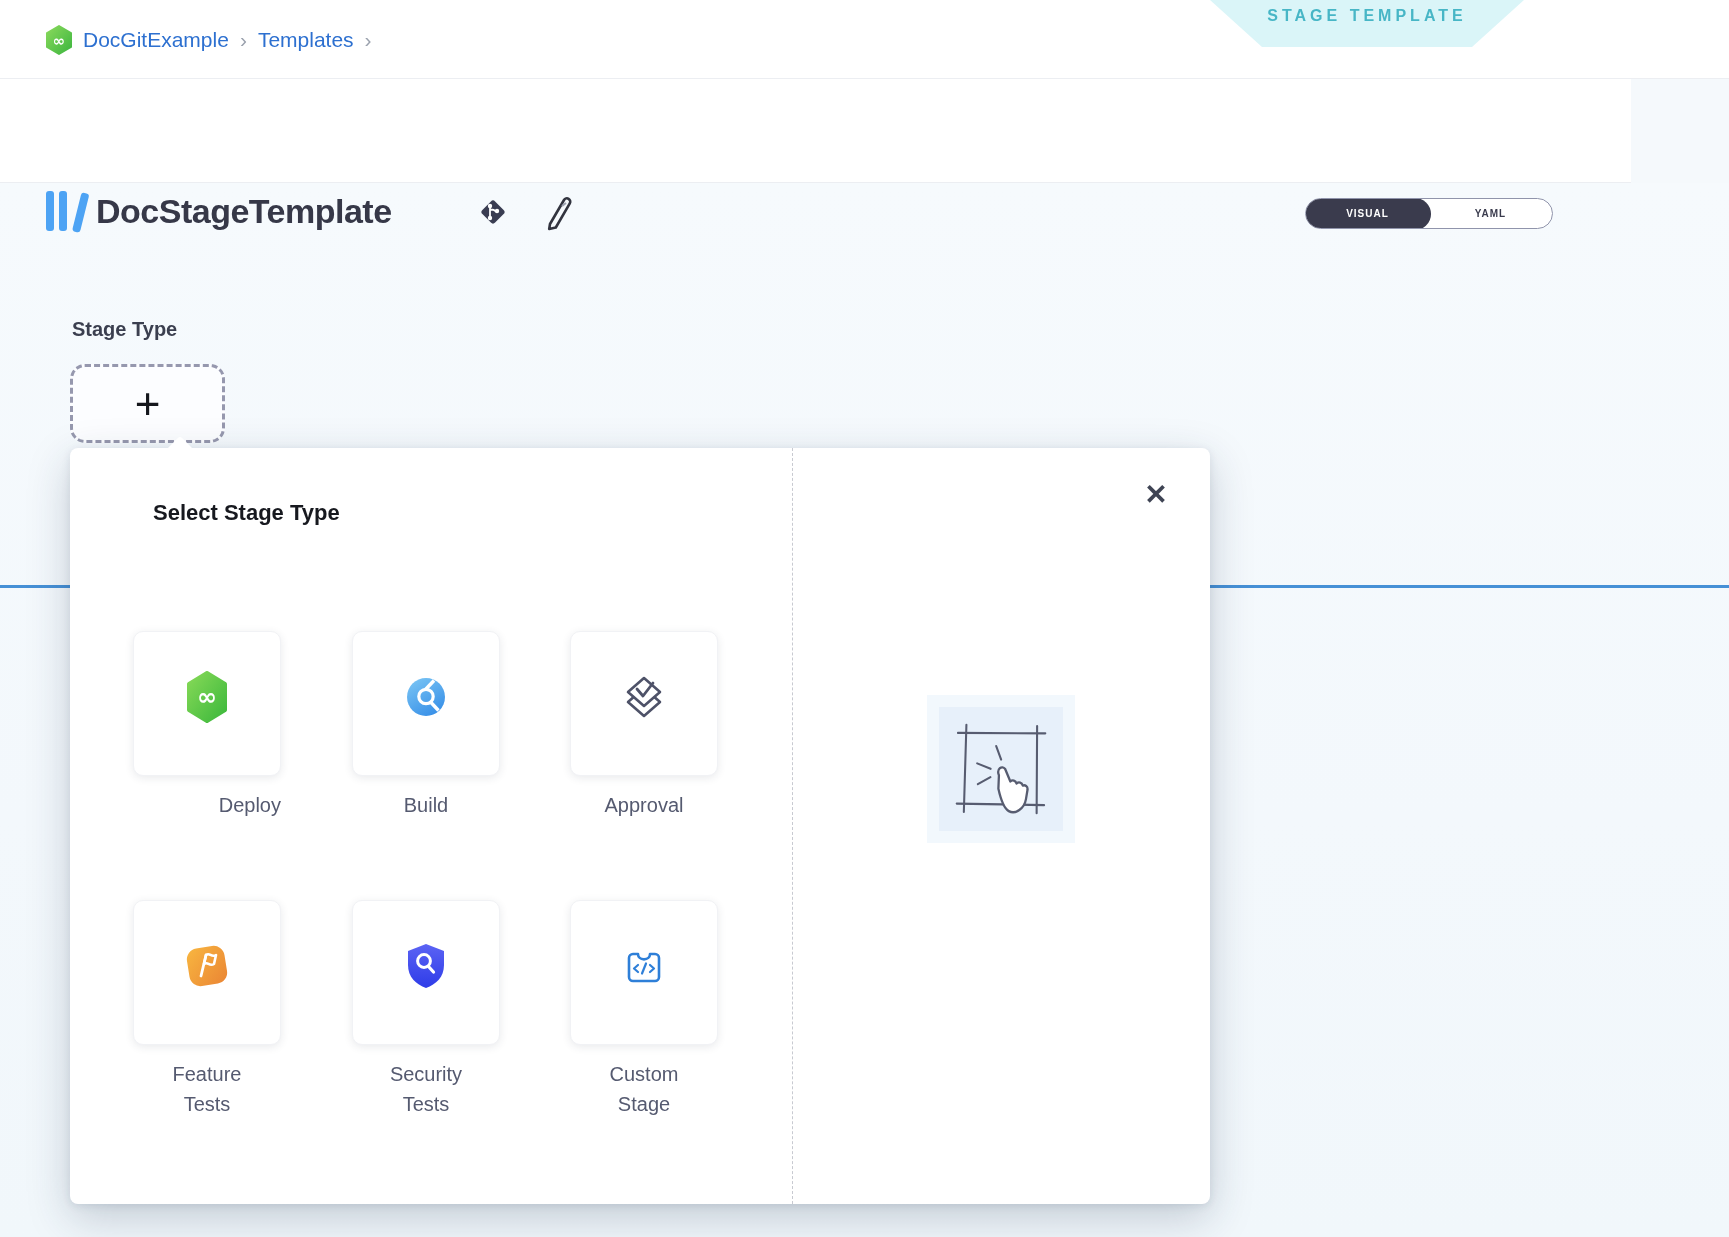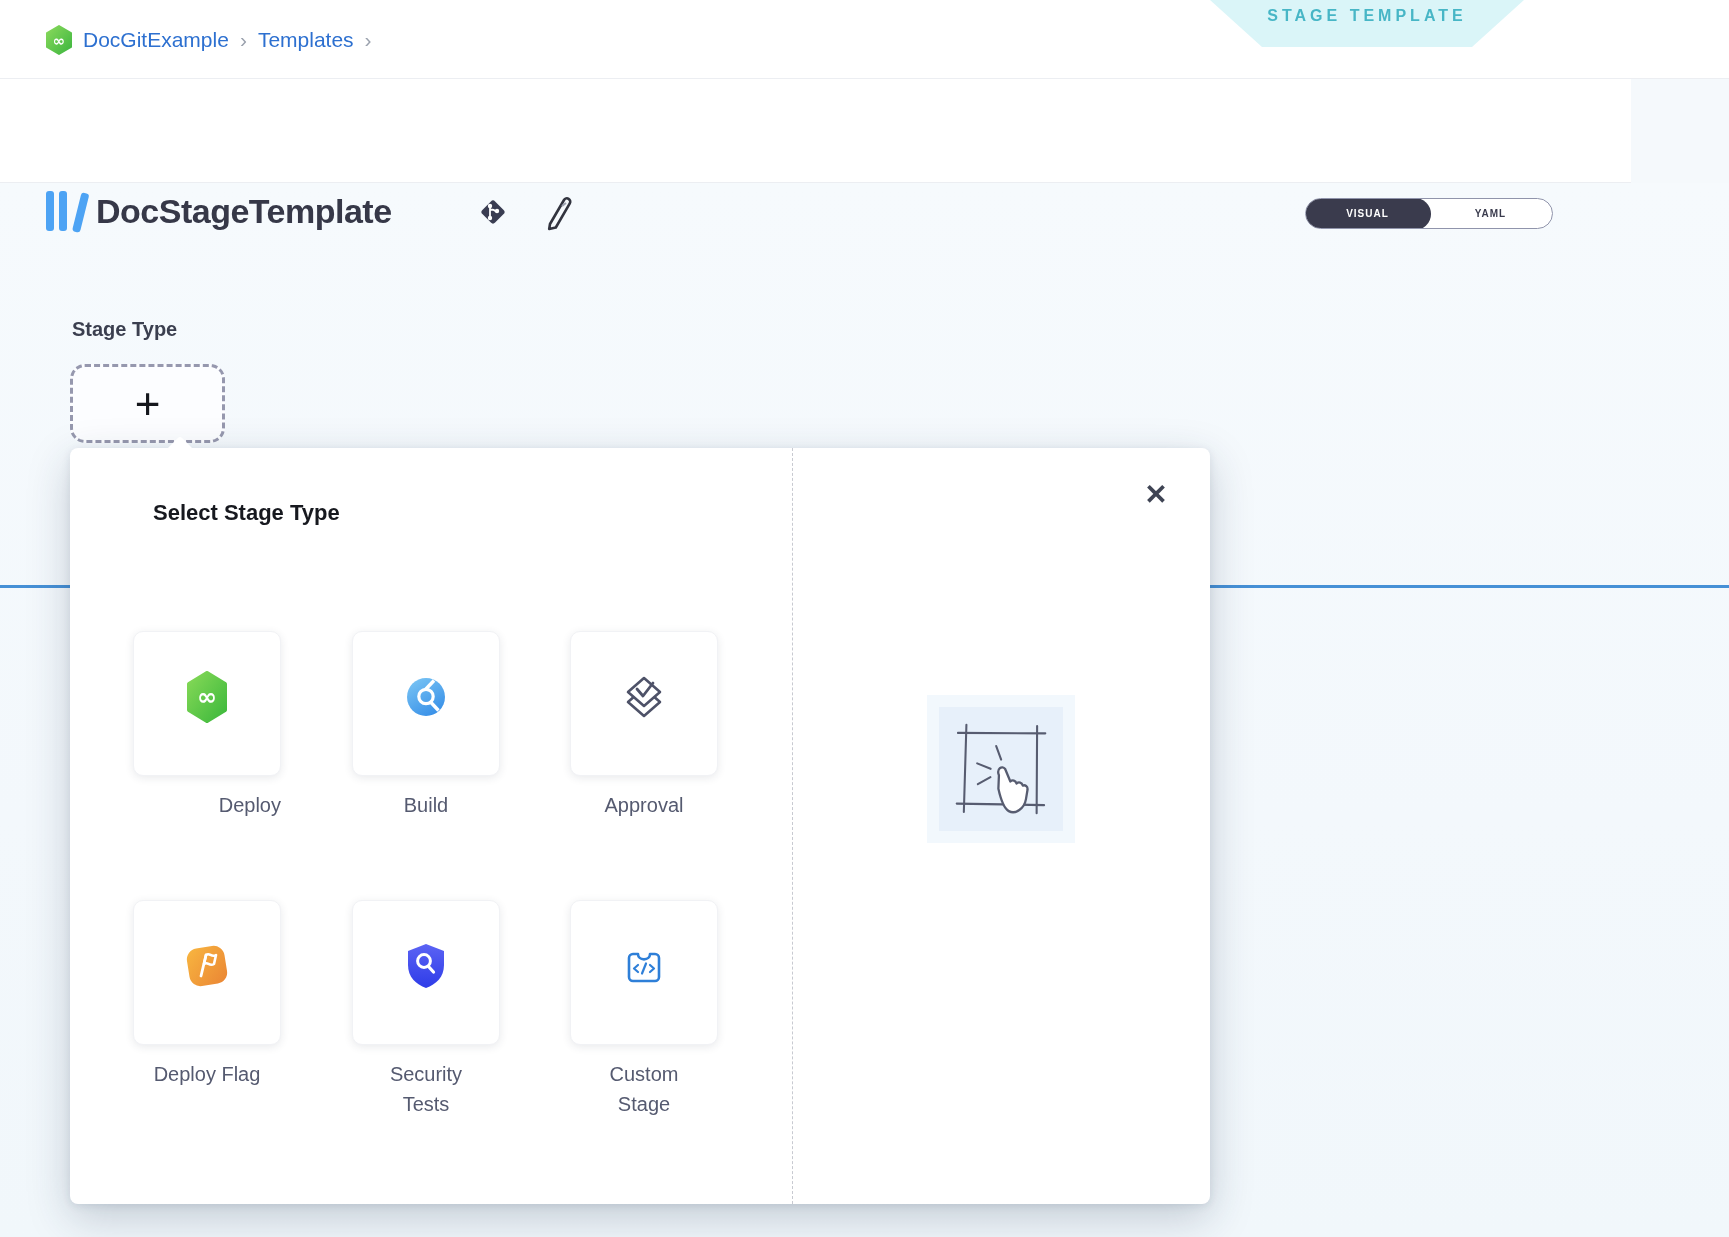--- a/index.html
+++ b/index.html
@@ -255,21 +255,21 @@
     </span>
   </div>
 
   <div class="tile-label l1">
     <span>Deploy</span></div>
   <div class="tile-label l2">
     <span>Build</span></div>
   <div class="tile-label l3">
     <span>Approval</span></div>
   <div class="tile-label l4">
-    <span>Deploy Flag</span></div>
+    <span>Feature Tests</span></div>
   <div class="tile-label l5">
     <span>Security Tests</span></div>
   <div class="tile-label l6">
     <span>Custom Stage</span></div>
 
   <div class="pane-divider"></div>
 
   <div class="info-pane">
     <div class="illustration">
       <div class="illustration-inner">

